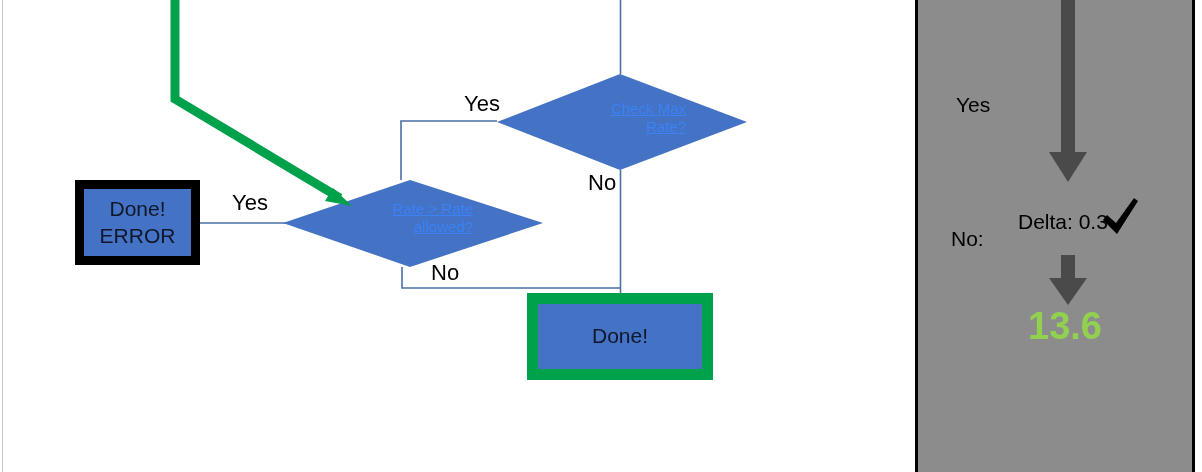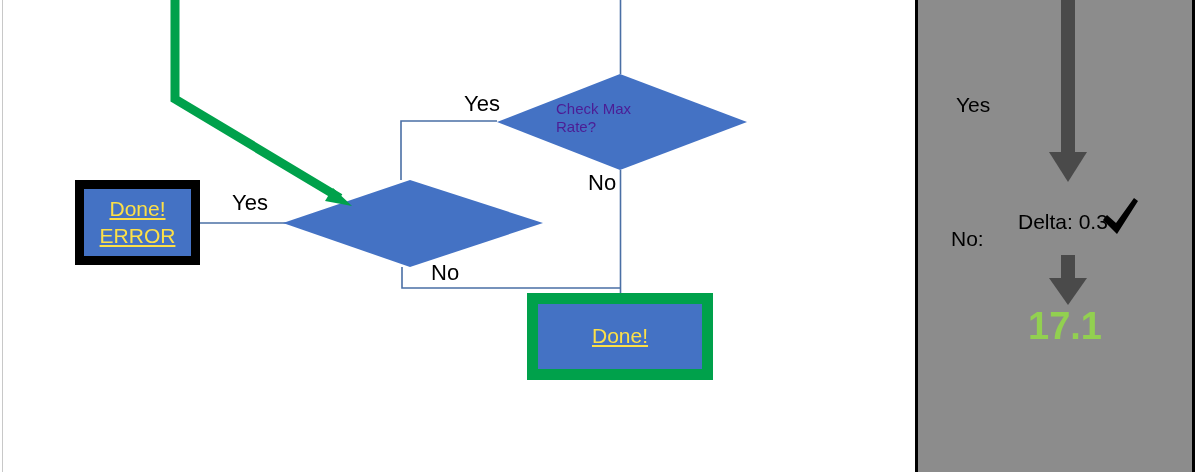--- a/index.html
+++ b/index.html
@@ -14,37 +14,37 @@
 
   
   .page-edge{position:absolute;left:2px;top:0;width:1px;height:472px;background:#c8c8c8;}
 
   
   #flow{position:absolute;left:0;top:0;width:915px;height:472px;}
 
   
   .node-text{
     position:absolute;
-    color:#4c1d95;
-    text-align:left;
+    color:#3b82f6;
+    text-align:right;
     line-height:1.22;
     white-space:pre-line;
     pointer-events:none;
+    text-decoration:underline;
   }
 
   .box{
     position:absolute;
     background:#4472C4;
     box-sizing:border-box;
     display:flex;align-items:center;justify-content:center;
-    color:#fde047;
+    color:#0f172a;
     text-align:center;
     line-height:1.25;
     white-space:pre-line;
-    text-decoration:underline;
   }
   #box-error{
     left:75px;top:180px;width:125px;height:85px;
     border:9px solid #000000;
     font-size:21px;
   }
   #box-done{
     left:527px;top:293px;width:186px;height:87px;
     border:11px solid #00A14B;
     font-size:21px;
@@ -123,20 +123,22 @@
     <polygon points="620,74 747,122 620,170 497,122" fill="#4472C4"></polygon>
 
     <polygon points="410,180 543,223 410,267 283,223" fill="#4472C4"></polygon>
 
     <polyline points="175,0 175,99 340,198" fill="none" stroke="#00A14B" stroke-width="9" stroke-linejoin="miter" stroke-linecap="butt"></polyline>
     <polygon points="352,206 325,201 333,188" fill="#00A14B"></polygon>
   </svg>
 
   <div class="node-text" id="lbl-checkmax">Check Max
 Rate?</div>
+  <div class="node-text" id="lbl-rate">Rate &gt; Rate
+allowed?</div>
 
   <div class="edge-label" id="edge-yes-top">Yes</div>
   <div class="edge-label" id="edge-no-mid">No</div>
   <div class="edge-label" id="edge-yes-left">Yes</div>
   <div class="edge-label" id="edge-no-bottom">No</div>
 
   <div class="box" id="box-error">Done!
 ERROR</div>
 
   <div class="box" id="box-done">Done!</div>
@@ -159,16 +161,16 @@
     <div class="panel-text" id="panel-yes">Yes</div>
 
     <div class="panel-text" id="panel-no">No:</div>
 
     <div class="panel-text" id="panel-delta">Delta: 0.3</div>
 
     <svg id="panel-check" viewBox="0 0 42 46">
       <path d="M3 26 L7 21 L16 29 L34 4 L38 7 L17 40 Z" fill="#000000"></path>
     </svg>
 
-    <div id="panel-value">17.1</div>
+    <div id="panel-value">13.6</div>
   </div>
 
 </div>
 
 </body></html>

